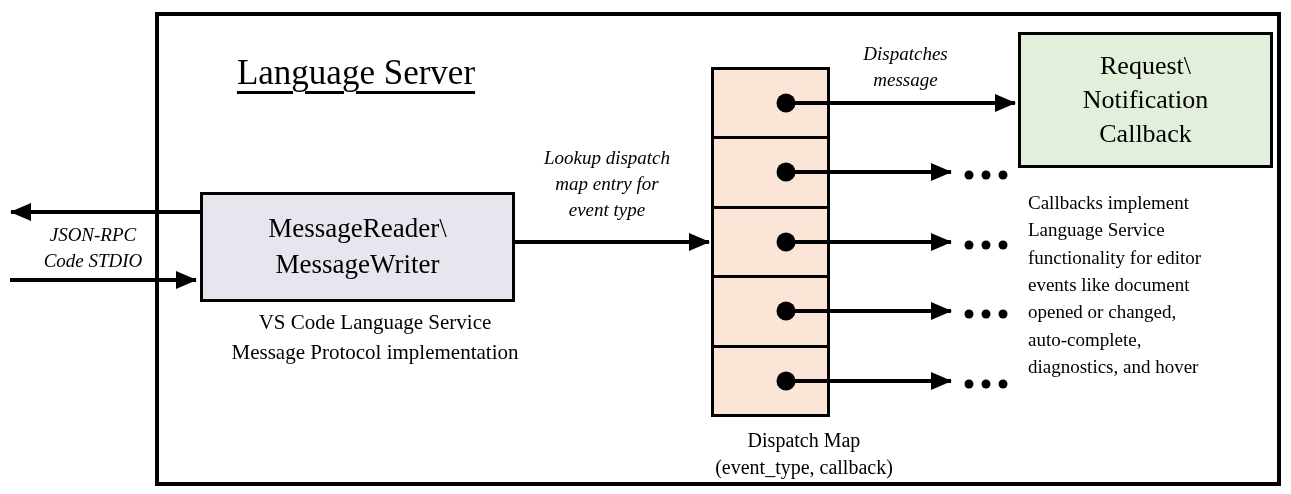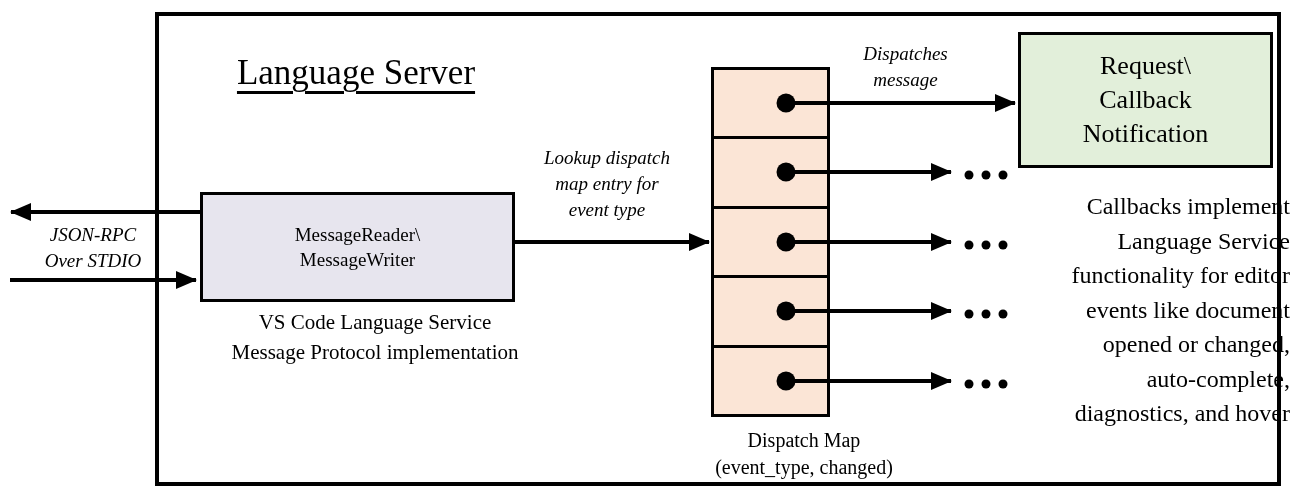--- a/index.html
+++ b/index.html
@@ -25,39 +25,39 @@
     text-underline-offset:7px;
   }
   .box {
     box-sizing:border-box; border:3px solid var(--outline, #000);
     display:flex; flex-direction:column; align-items:center; justify-content:center;
     text-align:center;
   }
   .reader-box {
     left:200px; top:192px; width:315px; height:110px;
     background:var(--reader_box_fill, #E7E5EE);
-    font-size:19px; line-height:1.32;
+    font-size:27px; line-height:1.32;
   }
   .callback-box {
     left:1018px; top:32px; width:255px; height:136px;
     background:var(--callback_box_fill, #E2EFDA);
     font-size:26px; line-height:1.3;
   }
   .dispatch-col {
     left:711px; top:67px; width:119px; height:350px;
     border:3px solid var(--outline, #000); box-sizing:border-box;
     display:flex; flex-direction:column;
     background:var(--dispatch_cell_fill, #FBE5D6);
   }
   .dispatch-cell { flex:1; border-bottom:3px solid var(--outline, #000); }
   .dispatch-cell:last-child { border-bottom:none; }
   .caption { text-align:center; }
   .reader-caption { left:180px; top:308px; width:390px; font-size:21px; line-height:1.42; }
   .dispatch-caption { left:674px; top:427px; width:260px; font-size:20px; line-height:1.35; }
-  .callback-note { left:1028px; top:189px; width:262px; font-size:24px; line-height:1.44; text-align:right; }
+  .callback-note { left:1028px; top:189px; width:262px; font-size:19px; line-height:1.44; text-align:left; }
   .annot { font-style:italic; text-align:center; font-size:19px; line-height:1.38; }
   .stdio-label { left:13px; top:222px; width:160px; }
   .lookup-label { left:518px; top:145px; width:178px; }
   .dispatches-label { left:823px; top:41px; width:165px; }
   .overlay { left:0; top:0; width:1291px; height:494px; pointer-events:none; }
   .overlay line { stroke:var(--outline, #000); stroke-width:4; }
   .overlay circle { fill:var(--outline, #000); }
   .overlay .ah { fill:var(--outline, #000); }
 </style>
 </head>
@@ -75,21 +75,21 @@
     <div>MessageReader\</div>
     <div>MessageWriter</div>
   </div>
   <div class="abs caption reader-caption">
     <div>VS Code Language Service</div>
     <div>Message Protocol implementation</div>
   </div>
 
   <div class="abs annot stdio-label">
     <div>JSON-RPC</div>
-    <div>Over STDIO</div>
+    <div>Code STDIO</div>
   </div>
 
   <div class="abs annot lookup-label">
     <div>Lookup dispatch</div>
     <div>map entry for</div>
     <div>event type</div>
   </div>
 
   <div class="abs annot dispatches-label">
     <div>Dispatches</div>
@@ -98,27 +98,27 @@
 
   <div class="abs dispatch-col">
     <div class="dispatch-cell"></div>
     <div class="dispatch-cell"></div>
     <div class="dispatch-cell"></div>
     <div class="dispatch-cell"></div>
     <div class="dispatch-cell"></div>
   </div>
   <div class="abs caption dispatch-caption">
     <div>Dispatch Map</div>
-    <div>(event_type, changed)</div>
+    <div>(event_type, callback)</div>
   </div>
 
   <div class="abs box callback-box">
     <div>Request\</div>
+    <div>Notification</div>
     <div>Callback</div>
-    <div>Notification</div>
   </div>
   <div class="abs caption callback-note">
     <div>Callbacks implement</div>
     <div>Language Service</div>
     <div>functionality for editor</div>
     <div>events like document</div>
     <div>opened or changed,</div>
     <div>auto-complete,</div>
     <div>diagnostics, and hover</div>
   </div>

